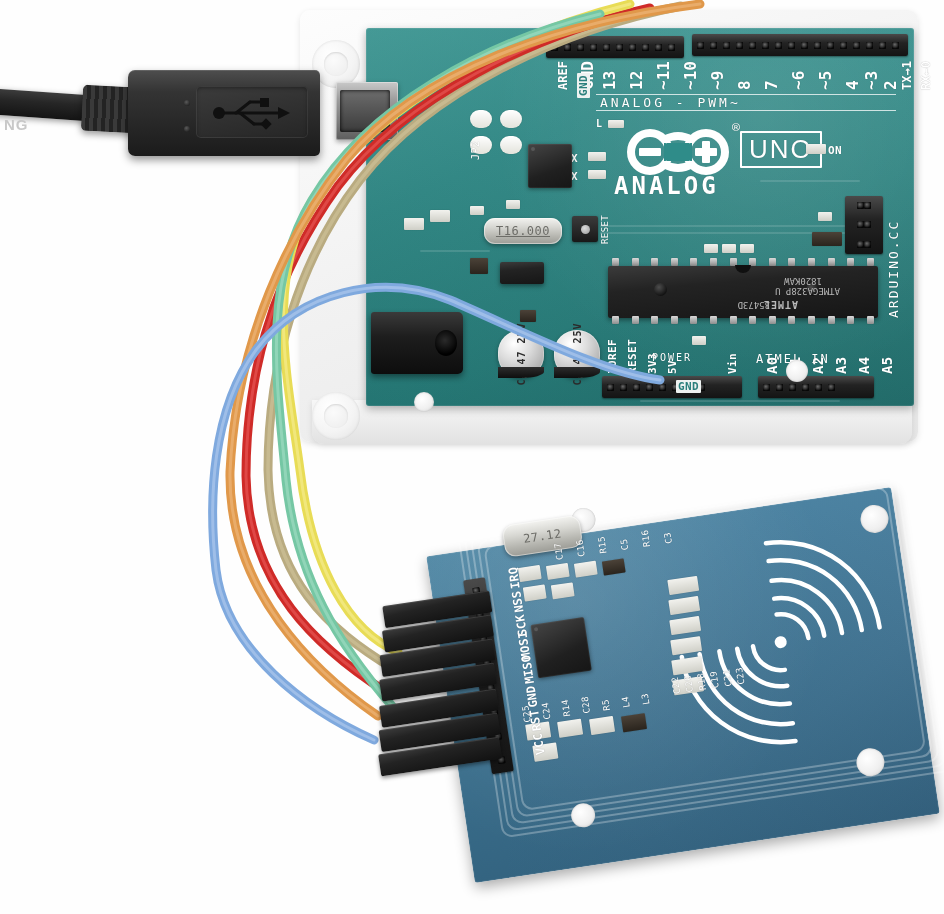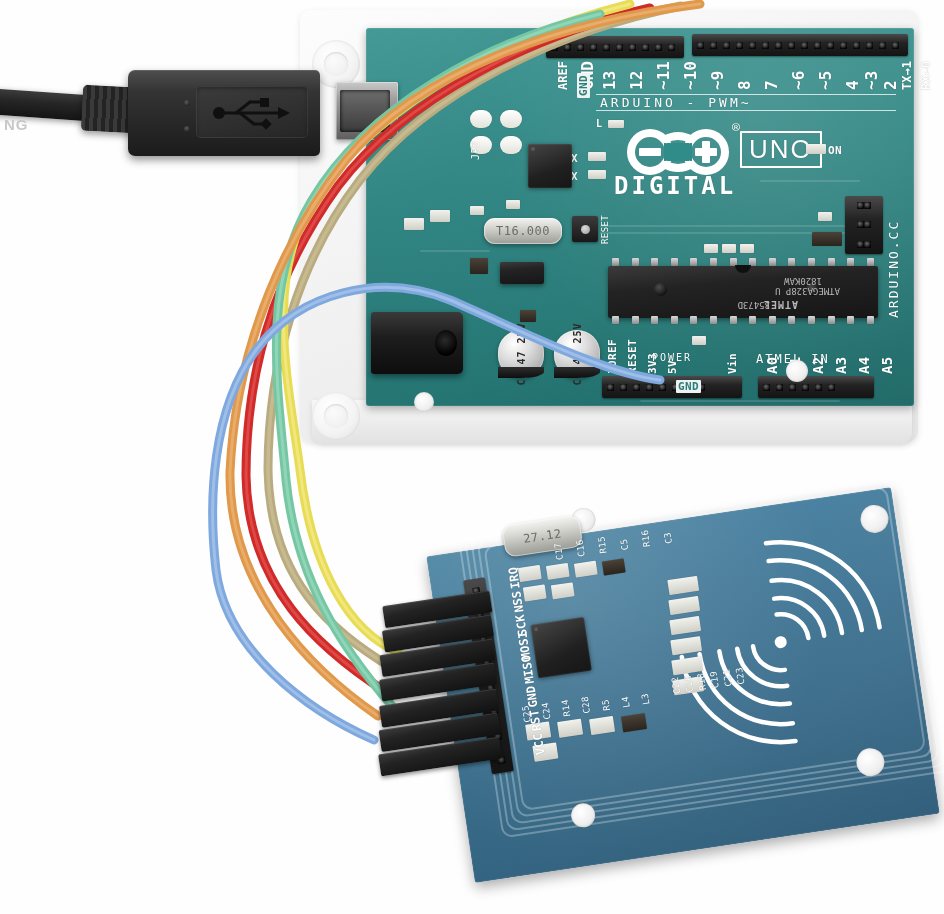--- a/index.html
+++ b/index.html
@@ -310,21 +310,21 @@
       <div class="silk" style="left: 843px; top: 90px; font-size: 16px; font-weight: bold; transform-origin: 0px 0px; transform: rotate(-90deg); letter-spacing: 0px; font-family: &quot;DejaVu Sans Mono&quot;, &quot;Liberation Mono&quot;, monospace;">4</div>
       <div class="silk" style="left: 862px; top: 90px; font-size: 16px; font-weight: bold; transform-origin: 0px 0px; transform: rotate(-90deg); letter-spacing: 0px; font-family: &quot;DejaVu Sans Mono&quot;, &quot;Liberation Mono&quot;, monospace;">~3</div>
       <div class="silk" style="left: 881px; top: 90px; font-size: 16px; font-weight: bold; transform-origin: 0px 0px; transform: rotate(-90deg); letter-spacing: 0px; font-family: &quot;DejaVu Sans Mono&quot;, &quot;Liberation Mono&quot;, monospace;">2</div>
       <div class="silk" style="left: 900px; top: 90px; font-size: 12px; font-weight: bold; transform-origin: 0px 0px; transform: rotate(-90deg); letter-spacing: 0px; font-family: &quot;DejaVu Sans Mono&quot;, &quot;Liberation Mono&quot;, monospace;">TX→1</div>
       <div class="silk" style="left: 919px; top: 90px; font-size: 12px; font-weight: bold; transform-origin: 0px 0px; transform: rotate(-90deg); letter-spacing: 0px; font-family: &quot;DejaVu Sans Mono&quot;, &quot;Liberation Mono&quot;, monospace;">RX←0</div>
     </div>
 
   <div class="silk box" style="left:577px;top:58px;font-size:11px;line-height:13px;
               transform-origin:0 0;transform:rotate(-90deg) translate(-40px,0);">GND</div>
 
-  <div class="silk" style="left:600px;top:95px;font-size:13px;letter-spacing:3px;">ARDUINO - PWM~</div>
+  <div class="silk" style="left:600px;top:95px;font-size:13px;letter-spacing:3px;">ANALOG - PWM~</div>
   <div style="position:absolute;left:596px;top:94px;width:300px;height:1px;background:rgba(255,255,255,.75);"></div>
   <div style="position:absolute;left:596px;top:110px;width:300px;height:1px;background:rgba(255,255,255,.75);"></div>
 
   <div class="silk" style="left:596px;top:118px;font-size:10px;font-weight:bold;">L</div>
   <div class="smd" style="left:608px;top:120px;width:16px;height:8px;"></div>
 
   <div class="silk" style="left:564px;top:152px;font-size:11px;font-weight:bold;">TX</div>
   <div class="smd" style="left:588px;top:152px;width:18px;height:9px;"></div>
   <div class="silk" style="left:564px;top:170px;font-size:11px;font-weight:bold;">RX</div>
   <div class="smd" style="left:588px;top:170px;width:18px;height:9px;"></div>
@@ -337,39 +337,39 @@
     </g>
     <rect x="21" y="22" width="22" height="8" fill="#ffffff" rx="1"></rect>
     <rect x="77" y="22" width="22" height="8" fill="#ffffff" rx="1"></rect>
     <rect x="84" y="15" width="8" height="22" fill="#ffffff" rx="1"></rect>
     <path d="M46 17 h28 v18 h-28z" fill="#2f8c89"></path>
     <path d="M46 14 q14 -8 28 0" stroke="#ffffff" stroke-width="8" fill="none"></path>
     <path d="M46 38 q14 8 28 0" stroke="#ffffff" stroke-width="8" fill="none"></path>
   </svg>
   <div class="silk" style="left:732px;top:120px;font-size:13px;">®</div>
   <div class="silk" style="left:614px;top:172px;font-size:24px;font-weight:bold;letter-spacing:3px;
-              font-family:'DejaVu Sans Mono','Liberation Mono',monospace;">DIGITAL</div>
+              font-family:'DejaVu Sans Mono','Liberation Mono',monospace;">ANALOG</div>
   <div class="silk outline" style="left:740px;top:131px;font-size:26px;letter-spacing:2px;color:#ffffff;
               font-family:'Liberation Sans',sans-serif;border-width:2px;padding:1px 7px;">UNO</div>
 
   <div class="smd" style="left:806px;top:144px;width:20px;height:10px;"></div>
   <div class="silk" style="left:828px;top:144px;font-size:11px;font-weight:bold;">ON</div>
 
   <div class="grp" style="left:470px;top:110px;width:56px;height:48px;">
     <div class="smd pad" style="left:0;top:0;width:22px;height:18px;border-radius:9px;"></div>
     <div class="smd pad" style="left:30px;top:0;width:22px;height:18px;border-radius:9px;"></div>
     <div class="smd pad" style="left:0;top:26px;width:22px;height:18px;border-radius:9px;"></div>
     <div class="smd pad" style="left:30px;top:26px;width:22px;height:18px;border-radius:9px;"></div>
   </div>
   <div class="silk" style="left:470px;top:160px;font-size:10px;transform-origin:0 0;transform:rotate(-90deg);">JP2</div>
 
   <div class="qfn" style="left:528px;top:144px;width:44px;height:44px;"></div>
 
   <div class="xtal" style="left:484px;top:218px;width:78px;height:26px;">
-    <span style="font-size:12px;">T16.000</span>
+    <span style="font-size:12px;text-decoration:underline;">T16.000</span>
   </div>
 
   <div class="dip" style="left:500px;top:262px;width:44px;height:22px;"></div>
 
   <div class="ecap" style="left:498px;top:330px;width:46px;height:48px;">
     <div class="txt" style="font-size:10px;">CS 47 25V</div>
     <div class="band"></div>
   </div>
   <div class="ecap" style="left:554px;top:330px;width:46px;height:48px;">
     <div class="txt" style="font-size:10px;">CS 47 25V</div>

